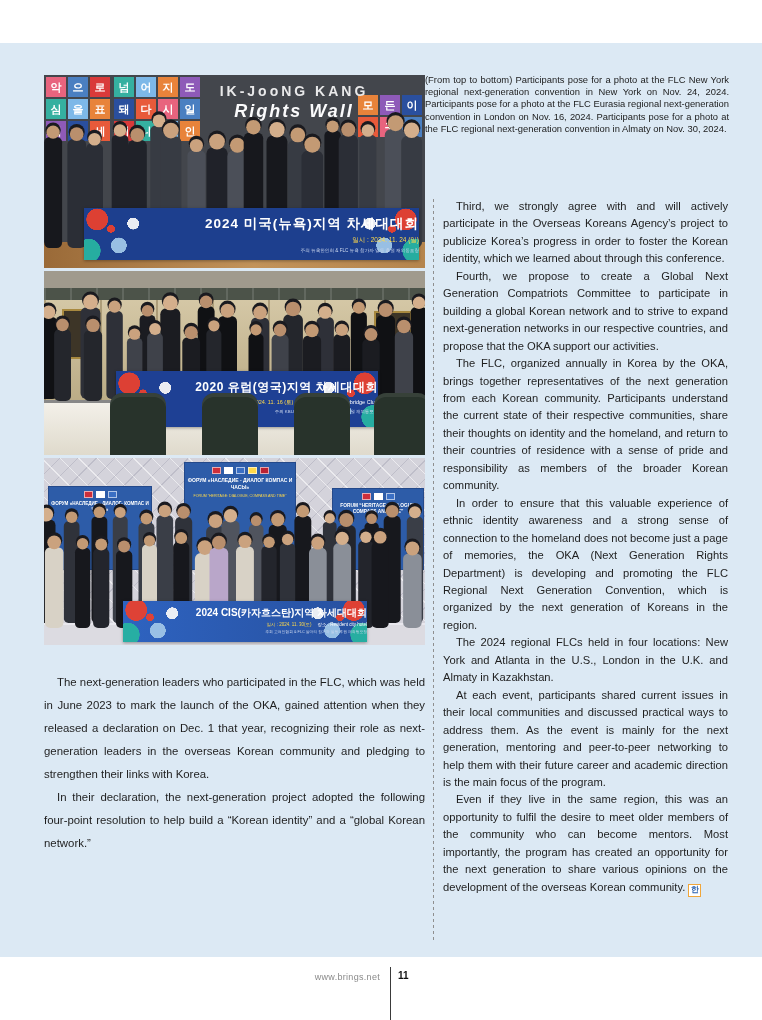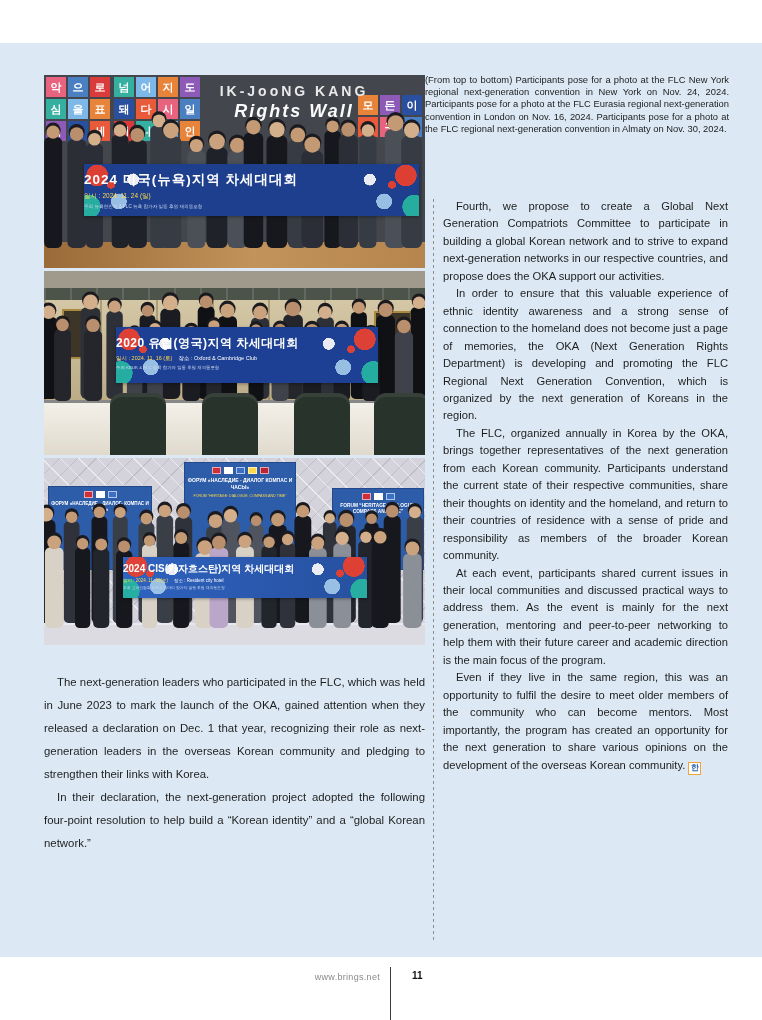--- a/index.html
+++ b/index.html
@@ -52,22 +52,22 @@
   .p3-floor{position:absolute;left:0;bottom:0;width:100%;height:20px;background:#dcdbe1;
     border-top:2px solid #e9e8ee;}
   .backdrop{position:absolute;background:#2d5ca8;color:#fff;text-align:center;z-index:1;
     padding-top:4px;box-sizing:border-box;border:1px solid #24498a;}
   .backdrop .flags{display:flex;justify-content:center;gap:3px;margin-bottom:3px;}
   .backdrop .flags span{width:7px;height:5px;display:inline-block;border:0.5px solid rgba(255,255,255,.6);}
   .bd-text{font-weight:bold;line-height:1.35;}
   .bd-sub{margin-top:3px;color:#ffd94a;line-height:1.3;}
 
   
-  .banner{position:absolute;z-index:3;text-align:left;overflow:hidden;
-    box-shadow:0 1px 3px rgba(0,0,0,.35);}
+  .banner{position:absolute;z-index:3;text-align:right;overflow:hidden;
+    box-shadow:0 1px 3px rgba(0,0,0,.35);margin-top:44px;}
   .banner1{left:40px;top:89px;width:335px;height:52px;background:#1d3f8e;padding-top:7px;box-sizing:border-box;}
   .banner2{left:72px;top:56px;width:262px;height:56px;background:#1e4094;padding-top:8px;box-sizing:border-box;}
   .banner3{left:79px;top:99px;width:244px;height:41px;
     background:linear-gradient(90deg,#2e63c0,#27509f);padding-top:5px;box-sizing:border-box;}
   .b-title{color:#ffffff;font-weight:bold;position:relative;z-index:2;}
   .banner1 .b-title{font-size:13.5px;letter-spacing:1px;}
   .banner2 .b-title{font-size:12px;letter-spacing:0.5px;}
   .banner3 .b-title{font-size:10px;}
   .b-line{position:relative;z-index:2;margin-top:3px;}
   .b-date{color:#ffd94a;}
@@ -98,21 +98,21 @@
   .left-col{position:absolute;left:44px;top:671px;width:381px;font-size:11.4px;line-height:23px;}
   .right-col p,.left-col p{margin:0;text-indent:13px;text-align:justify;color:#1e1e1e;}
   .endmark{display:inline-block;width:11px;height:11px;border:1px solid #f0a63a;background:#fff;
     color:#2a62b0;font-size:8px;line-height:10px;text-align:center;font-weight:bold;
     vertical-align:-1px;text-indent:0;}
 
   
   .footer-site{position:absolute;left:180px;top:972px;width:200px;text-align:right;
     font-size:9px;color:#8a8a8a;letter-spacing:.3px;}
   .footer-rule{position:absolute;left:390px;top:967px;width:1px;height:53px;background:#3a3a3a;}
-  .footer-num{position:absolute;left:412px;top:970px;font-size:10px;font-weight:bold;color:#111;text-align:center;}
+  .footer-num{position:absolute;left:398px;top:970px;font-size:10px;font-weight:bold;color:#111;text-align:center;}
 </style>
 </head>
 <body>
 
 <div class="panel"></div>
 
 <figure class="photo photo1" style="margin:0">
   <div class="p1-wall">
     <div class="tiles tiles-left" id="tiles-left" style="grid-template-columns: repeat(3, 20px);">
         <div style="width: 20px; height: 20px; font-size: 11px; background: rgb(232, 100, 126);">악</div>
@@ -463,23 +463,25 @@
 <div class="caption">(From top to bottom) Participants pose for a photo at the FLC New York regional next-generation convention in New York on Nov. 24, 2024. Participants pose for a photo at the FLC Eurasia regional next-generation convention in London on Nov. 16, 2024. Participants pose for a photo at the FLC regional next-generation convention in Almaty on Nov. 30, 2024.</div>
 
 <div class="vsep"></div>
 
 <div class="left-col">
   <p>The next-generation leaders who participated in the FLC, which was held in June 2023 to mark the launch of the OKA, gained attention when they released a declaration on Dec. 1 that year, recognizing their role as next-generation leaders in the overseas Korean community and pledging to strengthen their links with Korea.</p>
   <p>In their declaration, the next-generation project adopted the following four-point resolution to help build a “Korean identity” and a “global Korean network.”</p>
 </div>
 
 <div class="right-col">
-  <p>Fourth, we propose to create a Global Next Generation Compatriots Committee to participate in building a global Korean network and to strive to expand next-generation networks in our respective countries, and propose does the OKA support our activities.</p>
+  <p>Third, we strongly agree with and will actively participate in the Overseas Koreans Agency’s project to publicize Korea’s progress in order to foster the Korean identity, which we learned about through this conference.</p>
+  <p>Fourth, we propose to create a Global Next Generation Compatriots Committee to participate in building a global Korean network and to strive to expand next-generation networks in our respective countries, and propose that the OKA support our activities.</p>
+  <p>The FLC, organized annually in Korea by the OKA, brings together representatives of the next generation from each Korean community. Participants understand the current state of their respective communities, share their thoughts on identity and the homeland, and return to their countries of residence with a sense of pride and responsibility as members of the broader Korean community.</p>
   <p>In order to ensure that this valuable experience of ethnic identity awareness and a strong sense of connection to the homeland does not become just a page of memories, the OKA (Next Generation Rights Department) is developing and promoting the FLC Regional Next Generation Convention, which is organized by the next generation of Koreans in the region.</p>
-  <p>The FLC, organized annually in Korea by the OKA, brings together representatives of the next generation from each Korean community. Participants understand the current state of their respective communities, share their thoughts on identity and the homeland, and return to their countries of residence with a sense of pride and responsibility as members of the broader Korean community.</p>
+  <p>The 2024 regional FLCs held in four locations: New York and Atlanta in the U.S., London in the U.K. and Almaty in Kazakhstan.</p>
   <p>At each event, participants shared current issues in their local communities and discussed practical ways to address them. As the event is mainly for the next generation, mentoring and peer-to-peer networking to help them with their future career and academic direction is the main focus of the program.</p>
   <p><span>Even if they live in the same region, this was an opportunity to fulfil the desire to meet older members of the community who can become mentors. Most importantly, the program has created an opportunity for the next generation to share various opinions on the development of the overseas Korean community.</span>
     <span class="endmark">한</span></p>
 </div>
 
 <div class="footer-site">www.brings.net</div>
 <div class="footer-rule"></div>
 <div class="footer-num">11</div>
 
 </body></html>

